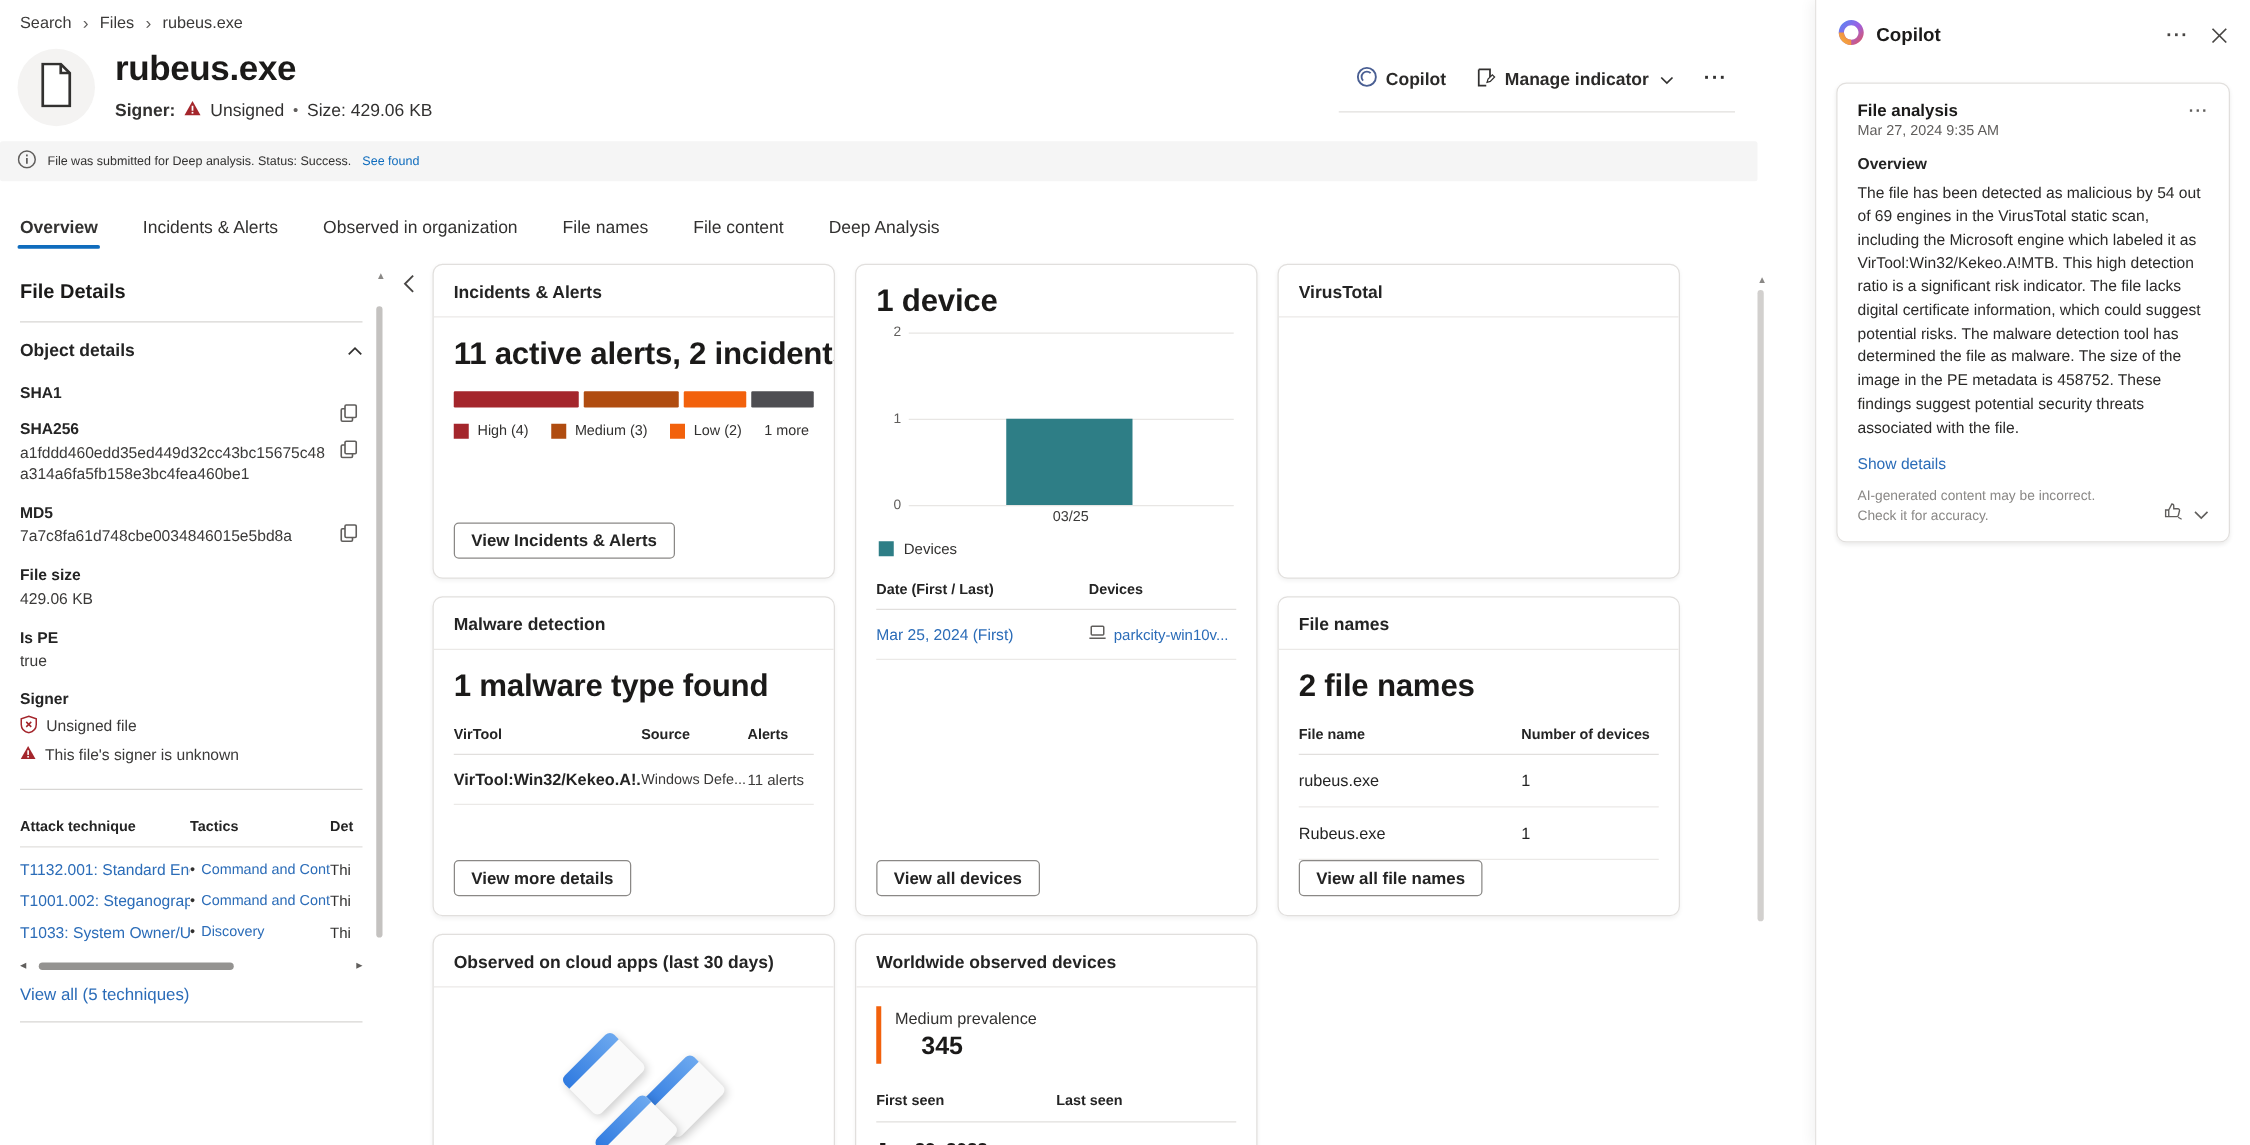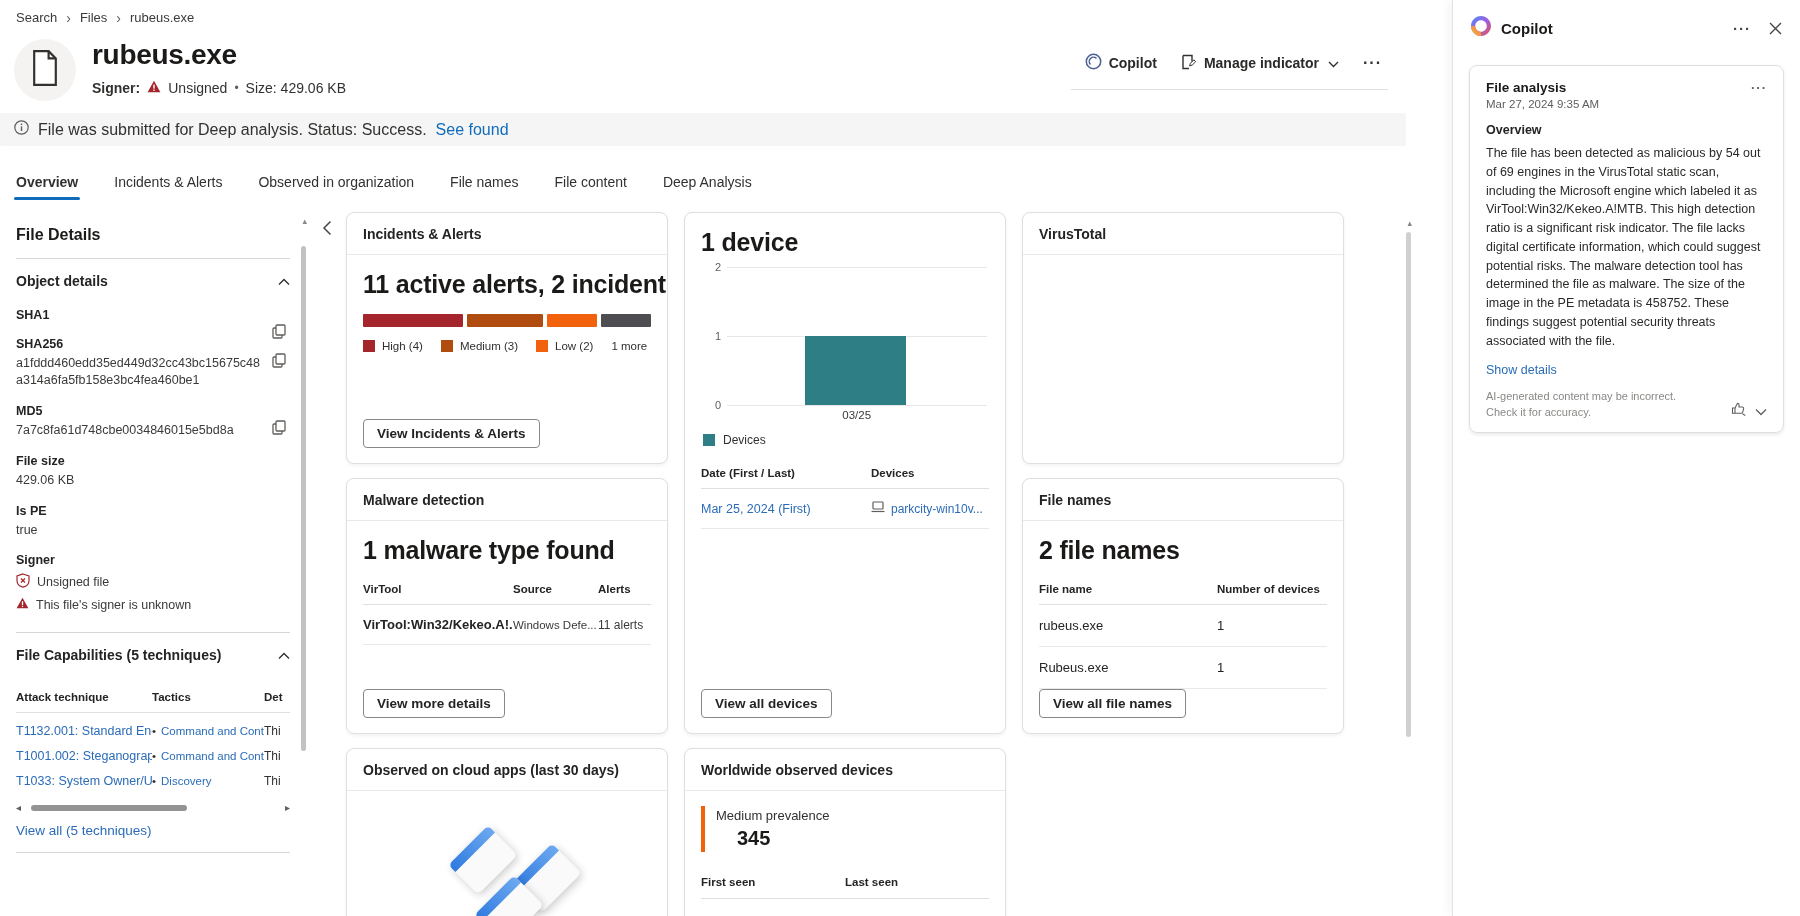--- a/index.html
+++ b/index.html
@@ -22,21 +22,21 @@
   .dot-sep { color:#605e5c; font-size:12px; }
 
   .header-actions { margin-left:auto; margin-top:8px; margin-right:46px; display:flex; align-items:center; gap:24px;
     padding:6px 6px 16px 14px; border-bottom:1px solid #e1dfdd; }
   .action-btn { display:flex; align-items:center; gap:7px; font-size:14px; font-weight:600; color:#2b2a29; cursor:pointer; white-space:nowrap; }
   .action-btn svg { flex-shrink:0; }
   .chev-small { margin-left:2px; }
   .ellipsis-btn { font-size:16px; font-weight:700; color:#323130; letter-spacing:1px; cursor:pointer; }
 
   .banner { margin:12px 0 0; width:calc(100% - 46px); background:#f5f5f5; border-radius:2px;
-    padding:7px 14px; display:flex; align-items:center; gap:9px; font-size:16px; color:#323130; }
+    padding:7px 14px; display:flex; align-items:center; gap:9px; font-size:10px; color:#323130; }
   .banner a { color:#0f6cbd; text-decoration:none; cursor:pointer; }
 
   .tabs { display:flex; gap:36px; padding-left:16px; margin-top:28px; font-size:14px; color:#323130; }
   .tab { padding-bottom:10px; position:relative; cursor:pointer; white-space:nowrap; }
   .tab.selected { font-weight:700; }
   .tab.selected::after { content:""; position:absolute; left:-2px; right:-2px; bottom:0; height:3px; background:#0f6cbd; border-radius:2px; }
 
   .content { display:flex; margin-top:12px; height:700px; position:relative; }
 
   
@@ -314,28 +314,20 @@
                   <rect x="6.3" y="4.6" width="1.4" height="4" fill="#fff"></rect>
                   <rect x="6.3" y="9.5" width="1.4" height="1.4" fill="#fff"></rect>
                 </svg>
             </span>
             <span>This file's signer is unknown</span>
           </div>
         </div>
 
         <div class="hdiv" style="margin-top:20px"></div>
 
-        <div class="section-hd">
-          <span>File Capabilities (5 techniques)</span>
-          <span>
-            <svg width="12" height="8" viewBox="0 0 12 8">
-                <path d="M1 6.5 L6 1.5 L11 6.5" fill="none" stroke="#323130" stroke-width="1.4"></path>
-              </svg>
-          </span>
-        </div>
 
         <div class="cap-table">
           <div class="cap-hdr">
             <span>Attack technique</span>
             <span>Tactics</span>
             <span>Det</span>
           </div>
           <div class="cap-row">
             <span class="cap-link">T1132.001: Standard Enc...</span>
             <span class="cap-tactic"><span class="blt">•</span><span>Command and Control</span></span>

